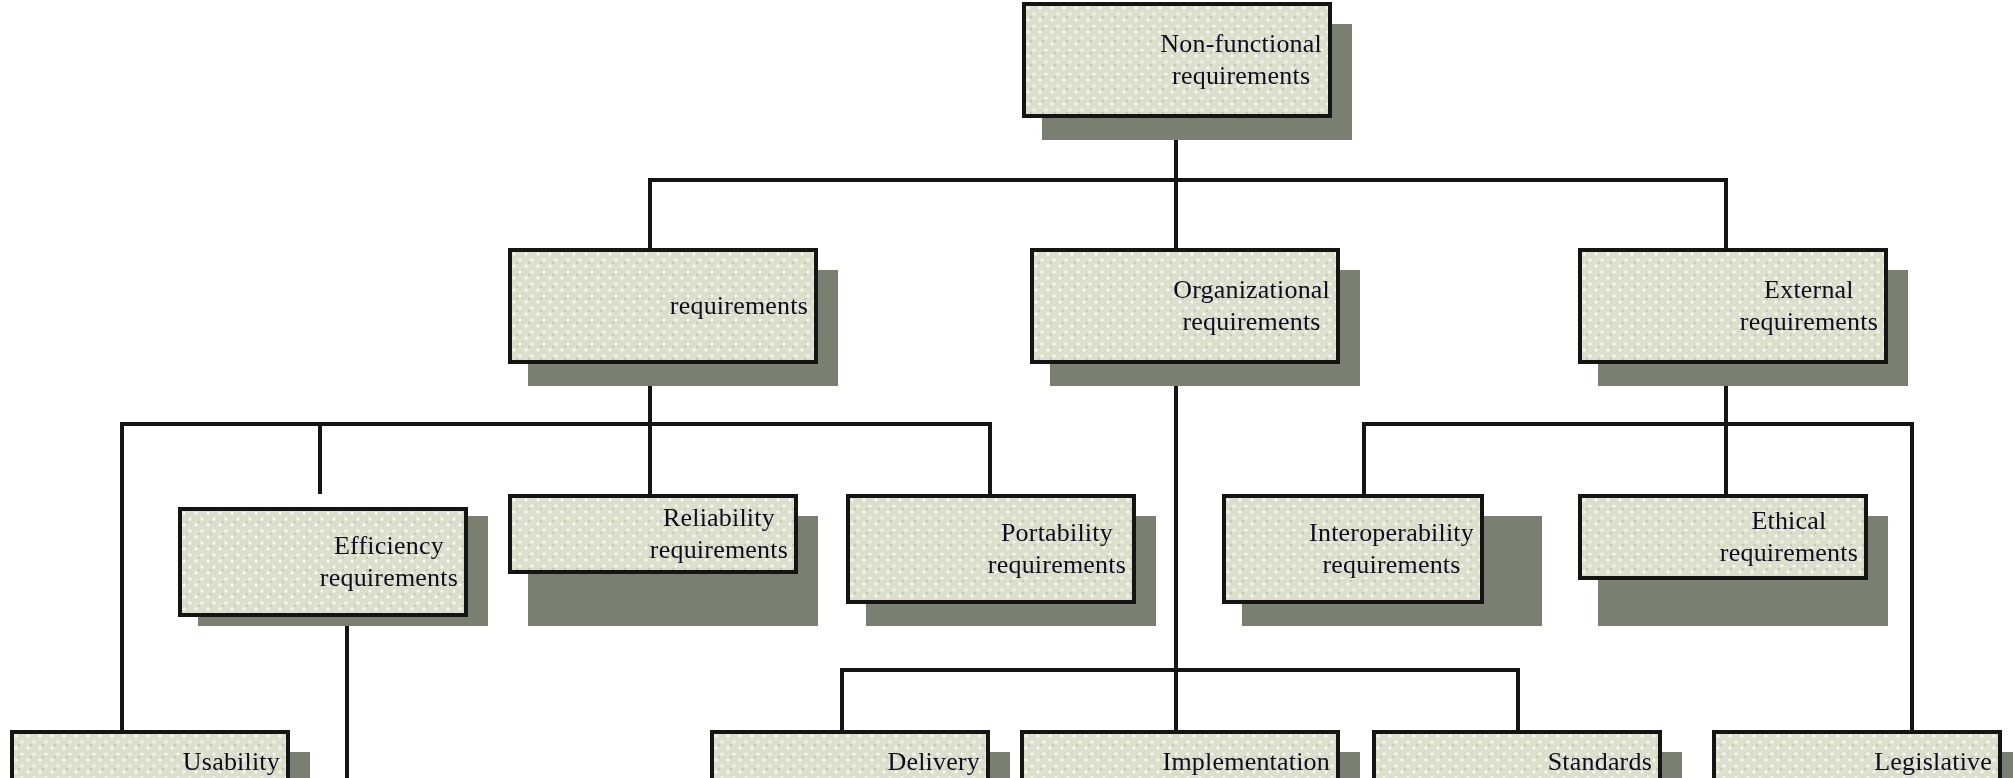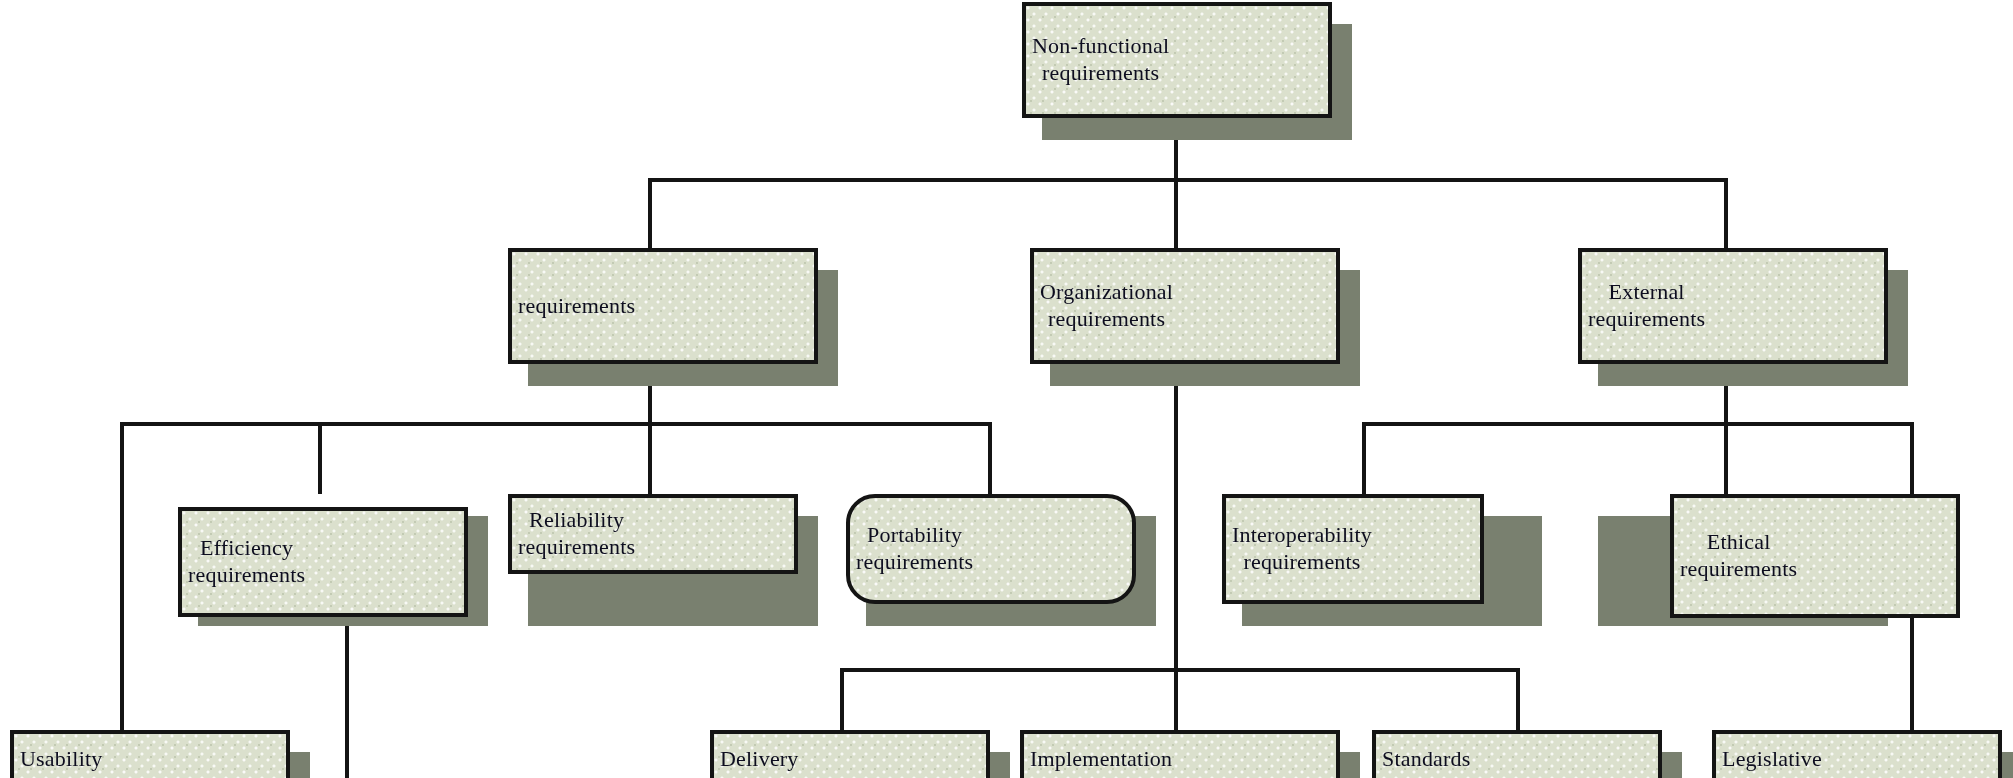--- a/index.html
+++ b/index.html
@@ -27,24 +27,24 @@
     box-sizing:border-box;
     border:4px solid #141414;
     background-color:#dbe0cd;
     background-image:
       radial-gradient(circle at 2px 2px, rgba(255,255,255,.85) 1.4px, rgba(255,255,255,0) 1.7px),
       radial-gradient(circle at 8px 8px, rgba(255,255,255,.80) 1.4px, rgba(255,255,255,0) 1.7px),
       radial-gradient(circle at 5px 11px, rgba(160,172,142,.40) 1.2px, rgba(160,172,142,0) 1.5px);
     background-size:12px 12px,12px 12px,12px 12px;
     display:flex;
     align-items:center;
-    justify-content:flex-start;
+    justify-content:flex-end;
     text-align:center;
     color:#0d0d1f;
-    font-size:22px;
+    font-size:26px;
     line-height:1.22;
     letter-spacing:.2px;
     z-index:3;
   }
   .node .lbl{display:block;padding:0 6px;}
   .node .lbl .l1,.node .lbl .l2{display:block;white-space:nowrap;}
 
   
   .shadow{
     position:absolute;
@@ -135,35 +135,35 @@
     </span>
   </div>
 
   <div class="node" style="left:508px;top:494px;width:290px;height:80px;">
     <span class="lbl">
       <span class="l1">Reliability</span>
       <span class="l2">requirements</span>
     </span>
   </div>
 
-  <div class="node" style="left:846px;top:494px;width:290px;height:110px;border-radius:29px;">
+  <div class="node" style="left:846px;top:494px;width:290px;height:110px;">
     <span class="lbl">
       <span class="l1">Portability</span>
       <span class="l2">requirements</span>
     </span>
   </div>
 
   <div class="node" style="left:1222px;top:494px;width:262px;height:110px;">
     <span class="lbl">
       <span class="l1">Interoperability</span>
       <span class="l2">requirements</span>
     </span>
   </div>
 
-  <div class="node" style="left:1670px;top:494px;width:290px;height:124px;">
+  <div class="node" style="left:1578px;top:494px;width:290px;height:86px;">
     <span class="lbl">
       <span class="l1">Ethical</span>
       <span class="l2">requirements</span>
     </span>
   </div>
 
   <div class="node" style="left:10px;top:730px;width:280px;height:110px;align-items:flex-start;padding-top:12px;">
     <span class="lbl">
       <span class="l1">Usability</span>
     </span>

